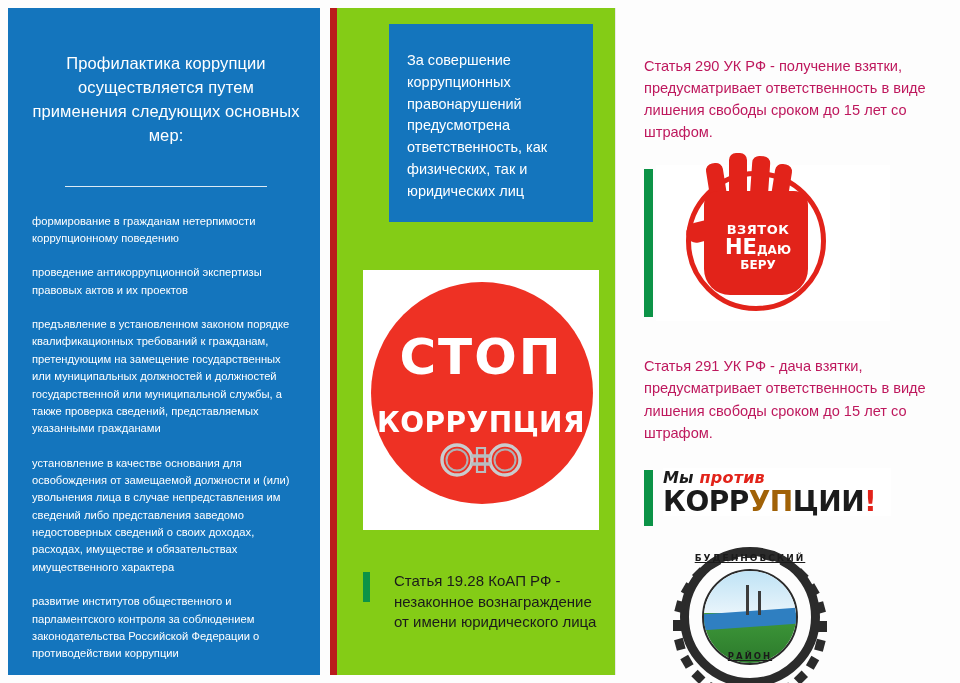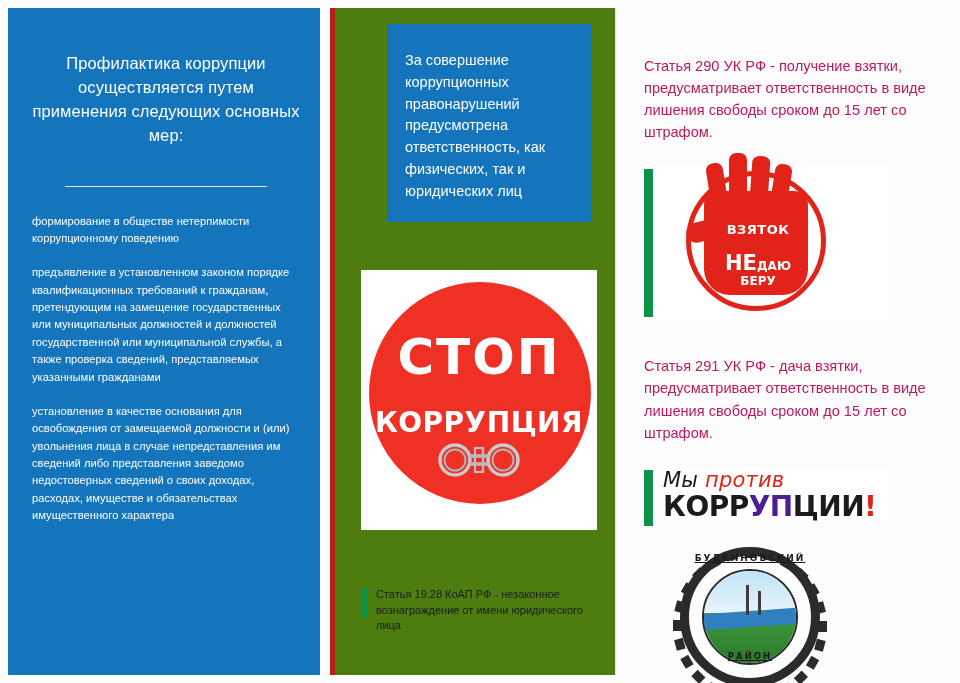--- a/index.html
+++ b/index.html
@@ -58,22 +58,22 @@
     text-align: left;
   }
 
   
   .panel-mid {
     position: absolute;
     left: 330px;
     top: 8px;
     width: 286px;
     height: 667px;
-    background: #4d7c0f;
-    border-left: 5px solid #b91c1c;
+    background: #84cc16;
+    border-left: 7px solid #b91c1c;
     border-right: 1px solid #e9e9e9;
     box-sizing: border-box;
   }
   .mid-blue {
     position: absolute;
     left: 52px;
     top: 16px;
     width: 204px;
     height: 198px;
     background: #1475bd;
@@ -140,23 +140,24 @@
     align-items: flex-start;
   }
   .green-bar-sm {
     width: 7px;
     height: 30px;
     background: #0c9347;
     flex: 0 0 auto;
     margin-top: 1px;
   }
   .mid-caption .txt {
-    font-size: 11px;
+    font-size: 15px;
     line-height: 1.38;
     color: #1b1b1b;
+    margin-left: 16px;
   }
 
   
   .panel-right {
     position: absolute;
     left: 626px;
     top: 8px;
     width: 326px;
     height: 667px;
     box-sizing: border-box;
@@ -231,21 +232,21 @@
     position: absolute;
     left: 46px;
     top: 58px;
     width: 112px;
     text-align: center;
     color: #ffffff;
     font-family: "DejaVu Sans", sans-serif;
     line-height: 1;
   }
   .hand-text .l1 { font-size: 13px; font-weight: bold; letter-spacing: .5px; }
-  .hand-text .l2 { font-size: 21px; font-weight: bold; margin-top: 17px; }
+  .hand-text .l2 { font-size: 21px; font-weight: bold; margin-top: 1px; }
   .hand-text .l2 .small { font-size: 12px; }
   .hand-text .l3 { font-size: 12px; font-weight: bold; margin-top: 1px; }
 
   .block-against {
     margin-top: 24px;
     display: flex;
     align-items: flex-start;
     gap: 10px;
   }
   .green-bar-mid {
@@ -256,38 +257,38 @@
     margin-top: 2px;
   }
   .against-card {
     width: 228px;
     background: #ffffff;
     position: relative;
     padding-top: 2px;
   }
   .against-l1 {
     font-family: "DejaVu Sans", sans-serif;
-    font-size: 21px;
-    font-weight: normal;
+    font-size: 16px;
+    font-weight: bold;
     font-style: italic;
     color: #e2231a;
     letter-spacing: .2px;
     line-height: 1;
   }
   .against-l1 .dark { color: #1b1b1b; }
   .against-l2 {
     font-family: "DejaVu Sans", sans-serif;
     font-size: 28px;
     font-weight: bold;
     color: #1b1b1b;
     line-height: 1;
     margin-top: 2px;
     letter-spacing: -.5px;
   }
-  .against-l2 .red { color: #4c1d95; }
+  .against-l2 .red { color: #a16207; }
   .against-l2 .bang { color: #e2231a; }
 
   
   .emblem-wrap {
     position: absolute;
     left: 40px;
     bottom: 8px;
     width: 176px;
     height: 120px;
   }
@@ -381,23 +382,25 @@
 </style>
 </head>
 <body>
 
 <div class="page">
 
   <section class="panel-left">
     <div class="headline">Профилактика коррупции осуществляется путем применения следующих основных мер:</div>
     <div class="rule"></div>
     <ul class="measure-list">
-      <li>формирование в обществе нетерпимости коррупционному поведению</li>
+      <li>формирование в гражданам нетерпимости коррупционному поведению</li>
+      <li>проведение антикоррупционной экспертизы правовых актов и их проектов</li>
       <li>предъявление в установленном законом порядке квалификационных требований к гражданам, претендующим на замещение государственных или муниципальных должностей и должностей государственной или муниципальной службы, а также проверка сведений, представляемых указанными гражданами</li>
       <li>установление в качестве основания для освобождения от замещаемой должности и (или) увольнения лица в случае непредставления им сведений либо представления заведомо недостоверных сведений о своих доходах, расходах, имуществе и обязательствах имущественного характера</li>
+      <li>развитие институтов общественного и парламентского контроля за соблюдением законодательства Российской Федерации о противодействии коррупции</li>
     </ul>
   </section>
 
   <section class="panel-mid">
 
     <div class="mid-blue">
       <span>За совершение коррупционных правонарушений предусмотрена ответственность, как физических, так и юридических лиц</span>
     </div>
 
     <div class="stop-wrap">

